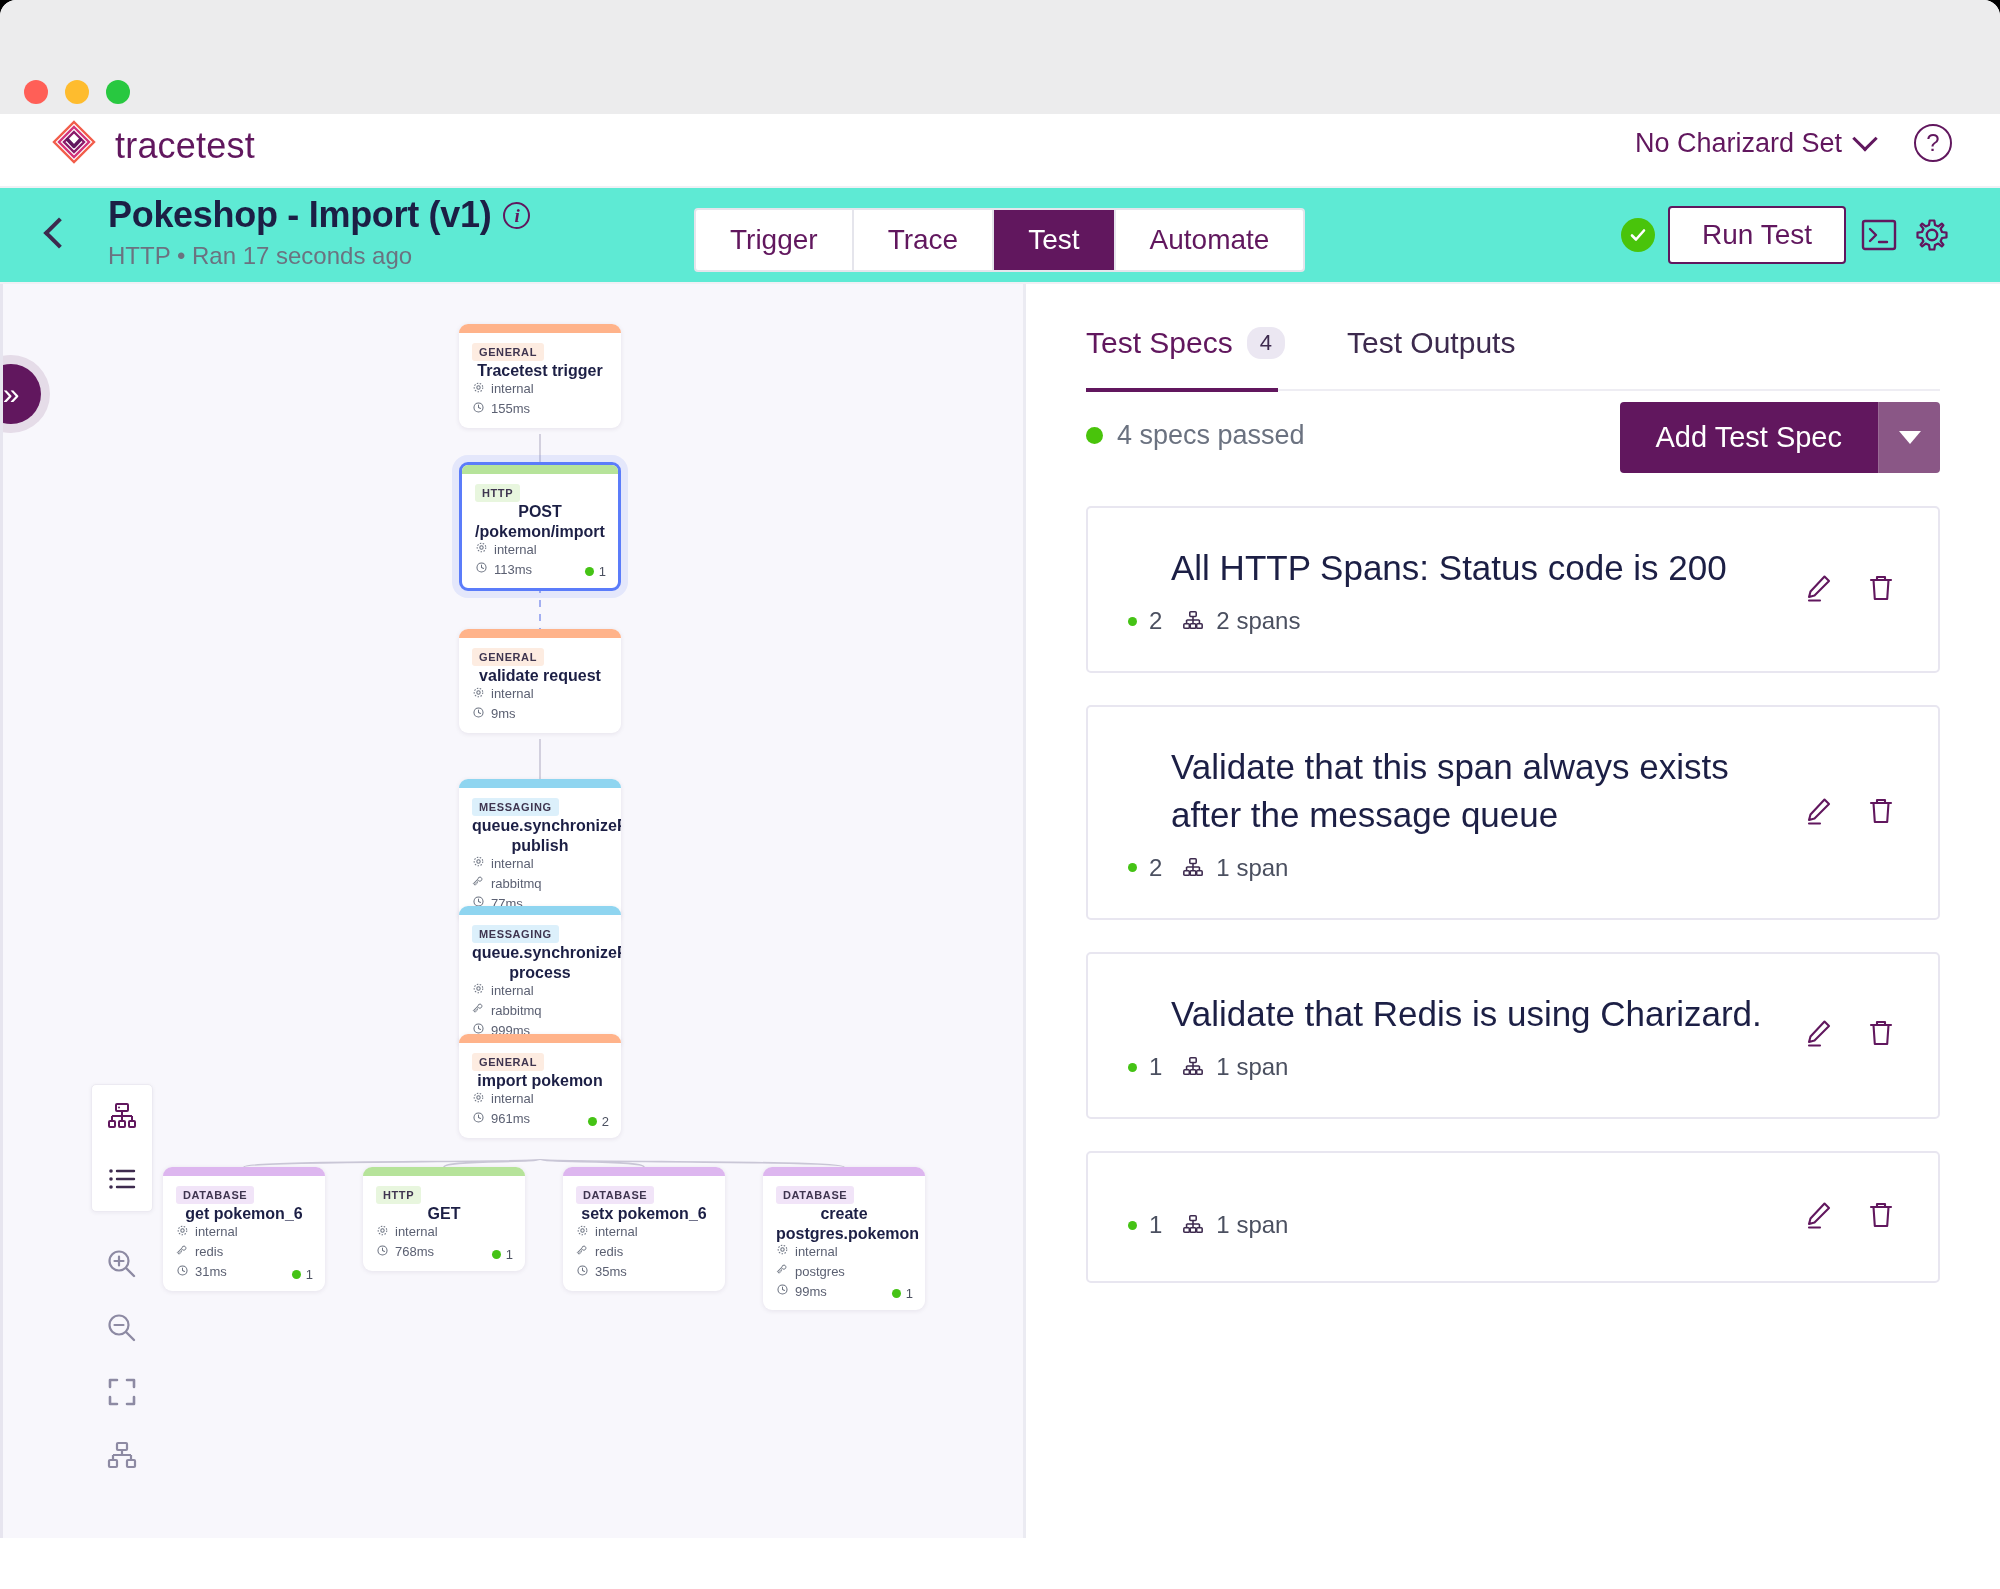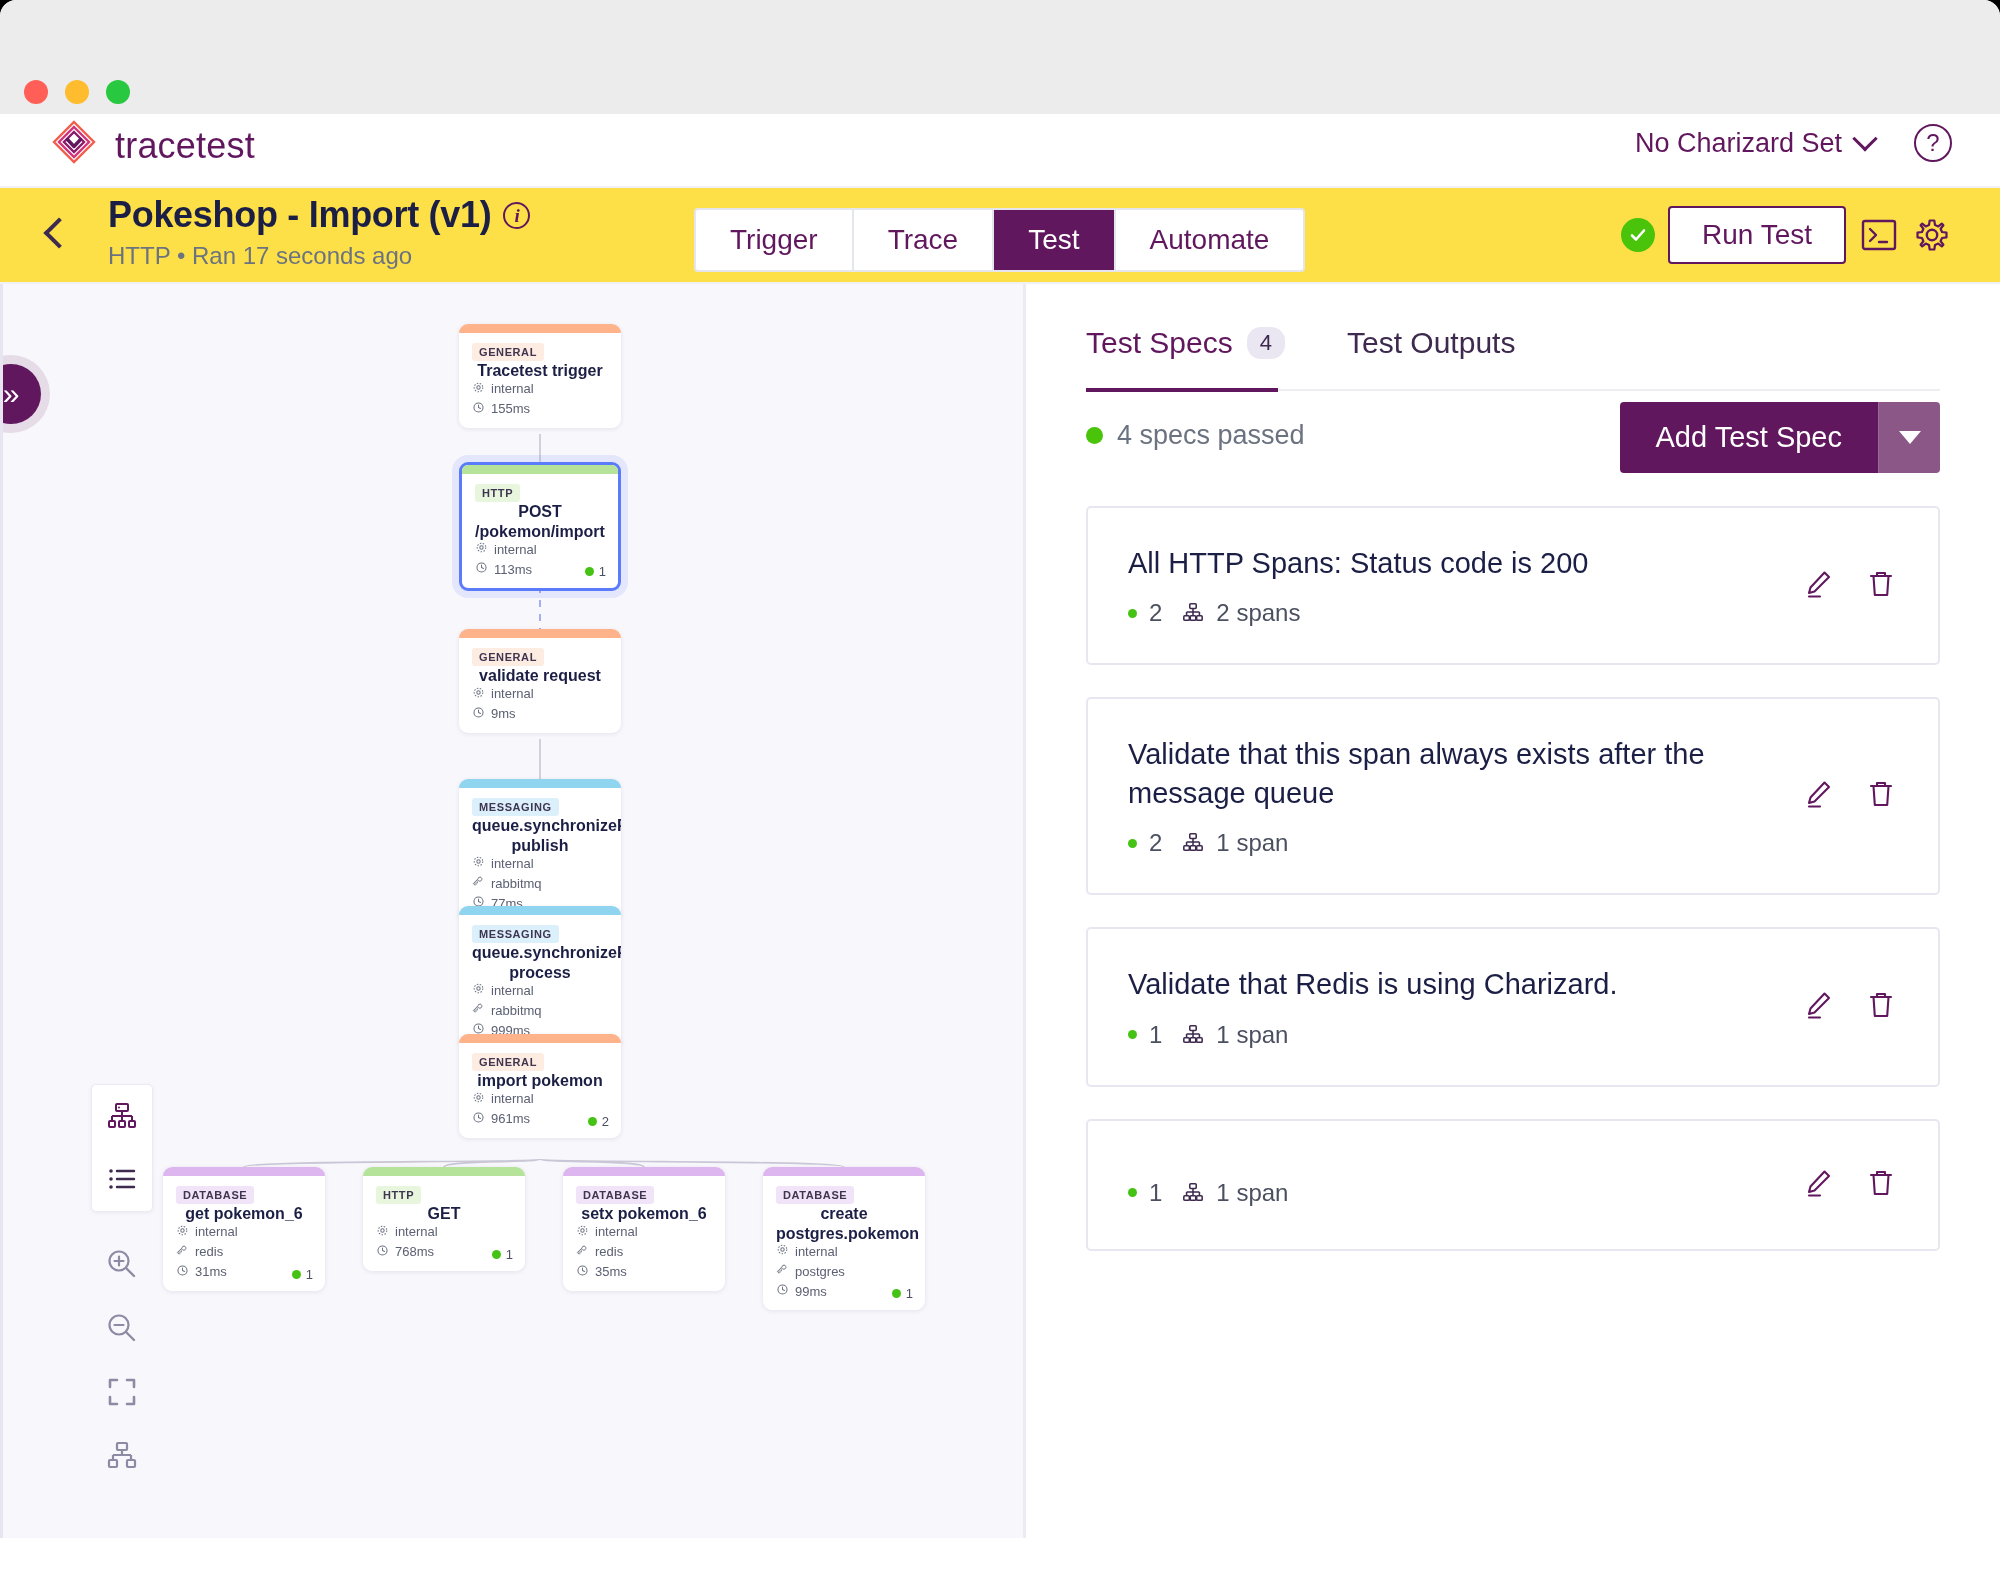--- a/index.html
+++ b/index.html
@@ -57,21 +57,21 @@
     width: 38px; height: 38px; border-radius: 50%;
     border: 2.5px solid #61175e; color: #61175e;
     font-size: 24px; display: flex; align-items: center; justify-content: center;
     line-height: 1;
   }
 
   
   .testheader {
     position: relative;
     height: 96px;
-    background: #fde047;
+    background: #5eead4;
     border-bottom: 2px solid #f0f0f5;
   }
   .back-chevron {
     position: absolute; left: 48px; top: 34px;
     width: 22px; height: 22px;
     border-left: 4px solid #3d2a4e; border-bottom: 4px solid #3d2a4e;
     transform: rotate(45deg);
     cursor: pointer;
   }
   .titleblock { position: absolute; left: 108px; top: 6px; }
@@ -215,21 +215,21 @@
     position: relative;
     border: 2px solid #e8e6f0;
     border-radius: 5px;
     background: #fff;
     padding: 36px 40px;
     margin-bottom: 32px;
     min-height: 132px;
     display: flex; align-items: center;
   }
   .spec-main { flex: 1; padding-right: 40px; }
-  .spec-title { font-size: 29px; color: #1c1f45; line-height: 1.35; }
+  .spec-title { font-size: 35px; color: #1c1f45; line-height: 1.35; margin-left: 43px; }
   .spec-sub { margin-top: 16px; display: flex; align-items: center; gap: 12px; font-size: 24px; color: #4b5060; }
   .spec-actions { display: flex; align-items: center; gap: 28px; }
   .act { cursor: pointer; }
 </style>
 </head>
 <body>
 
 <div id="root">
   <div class="window">
 

